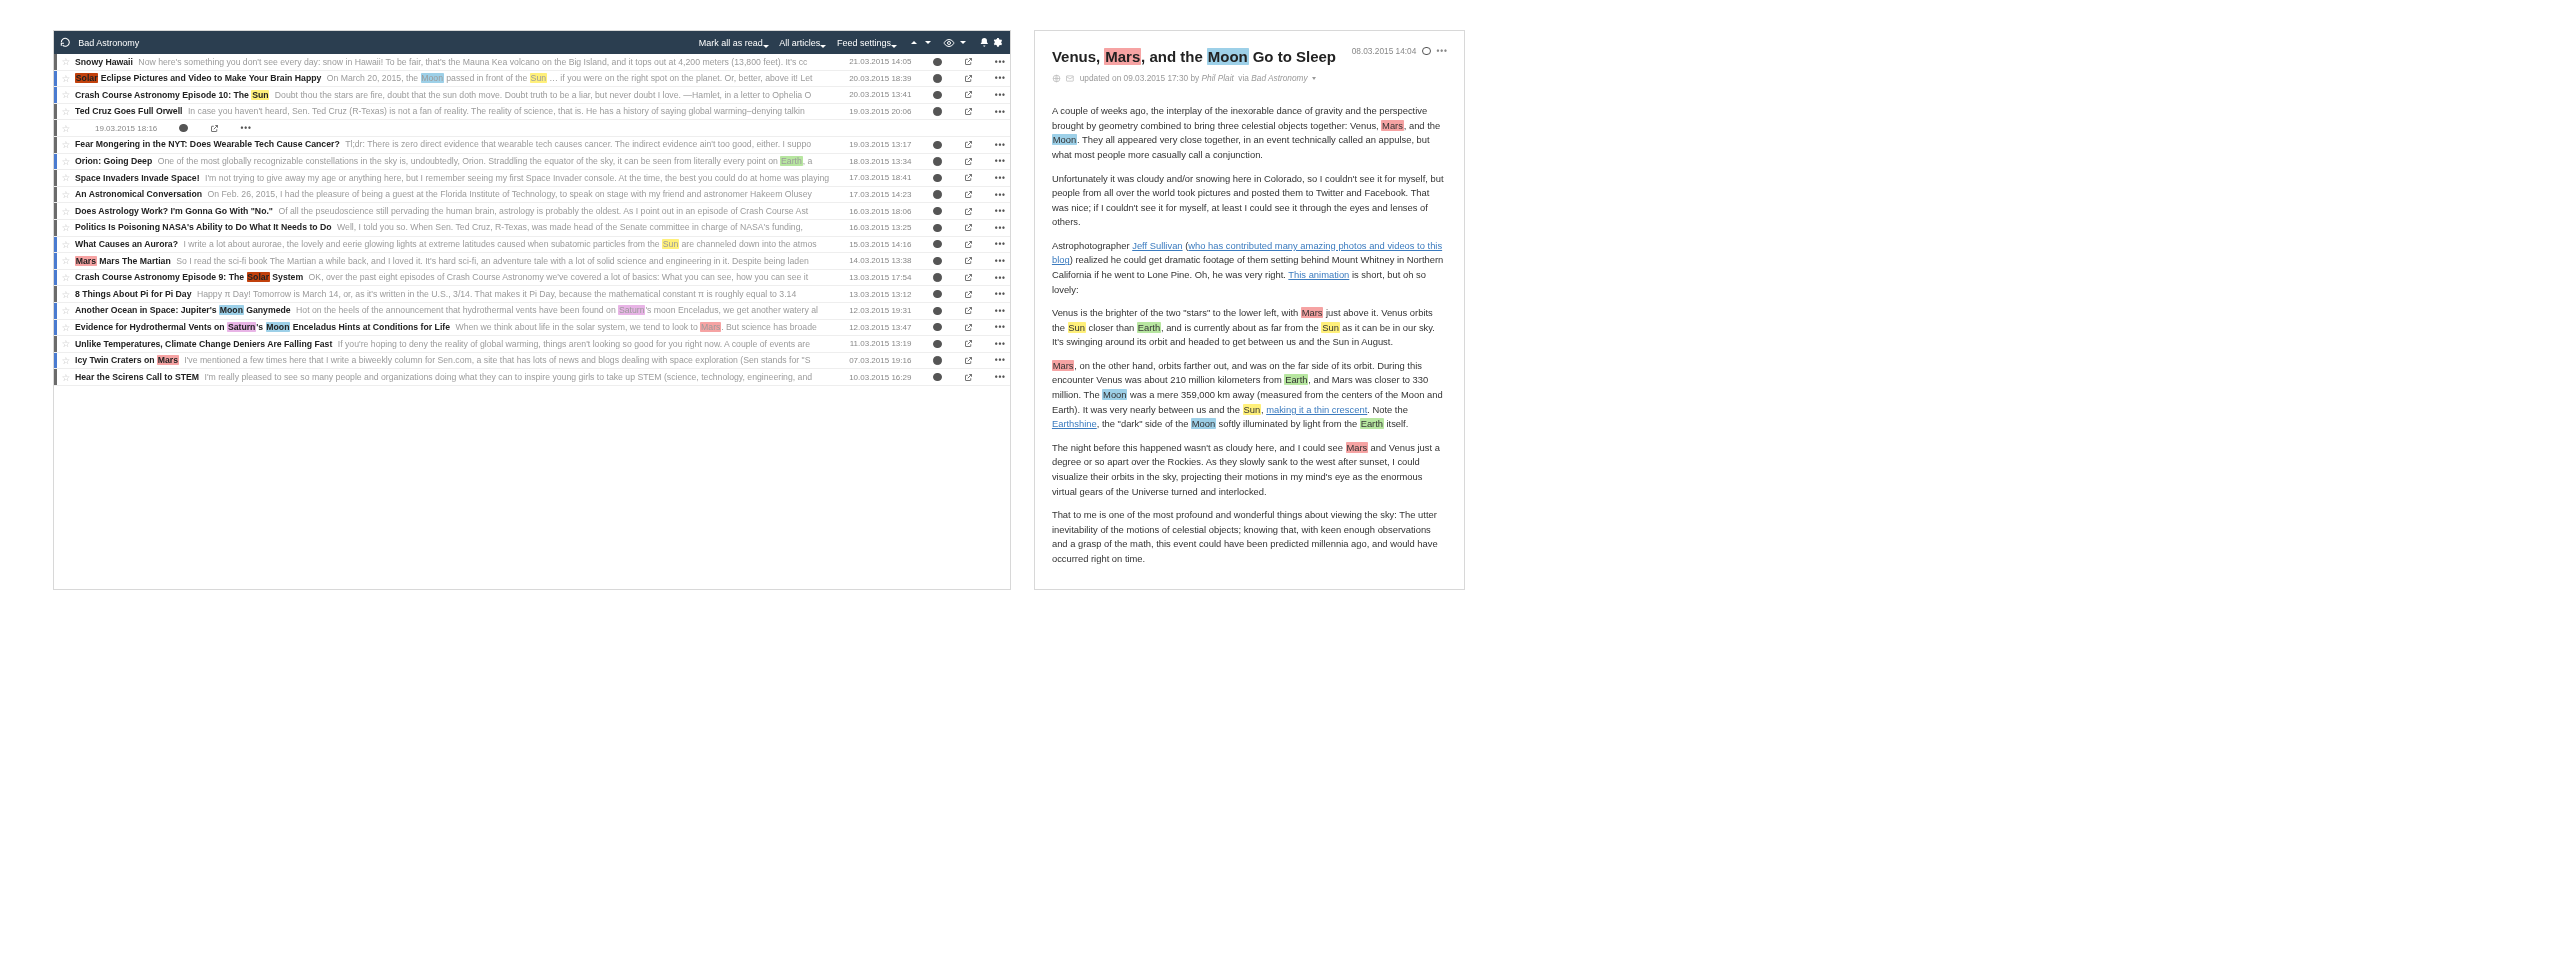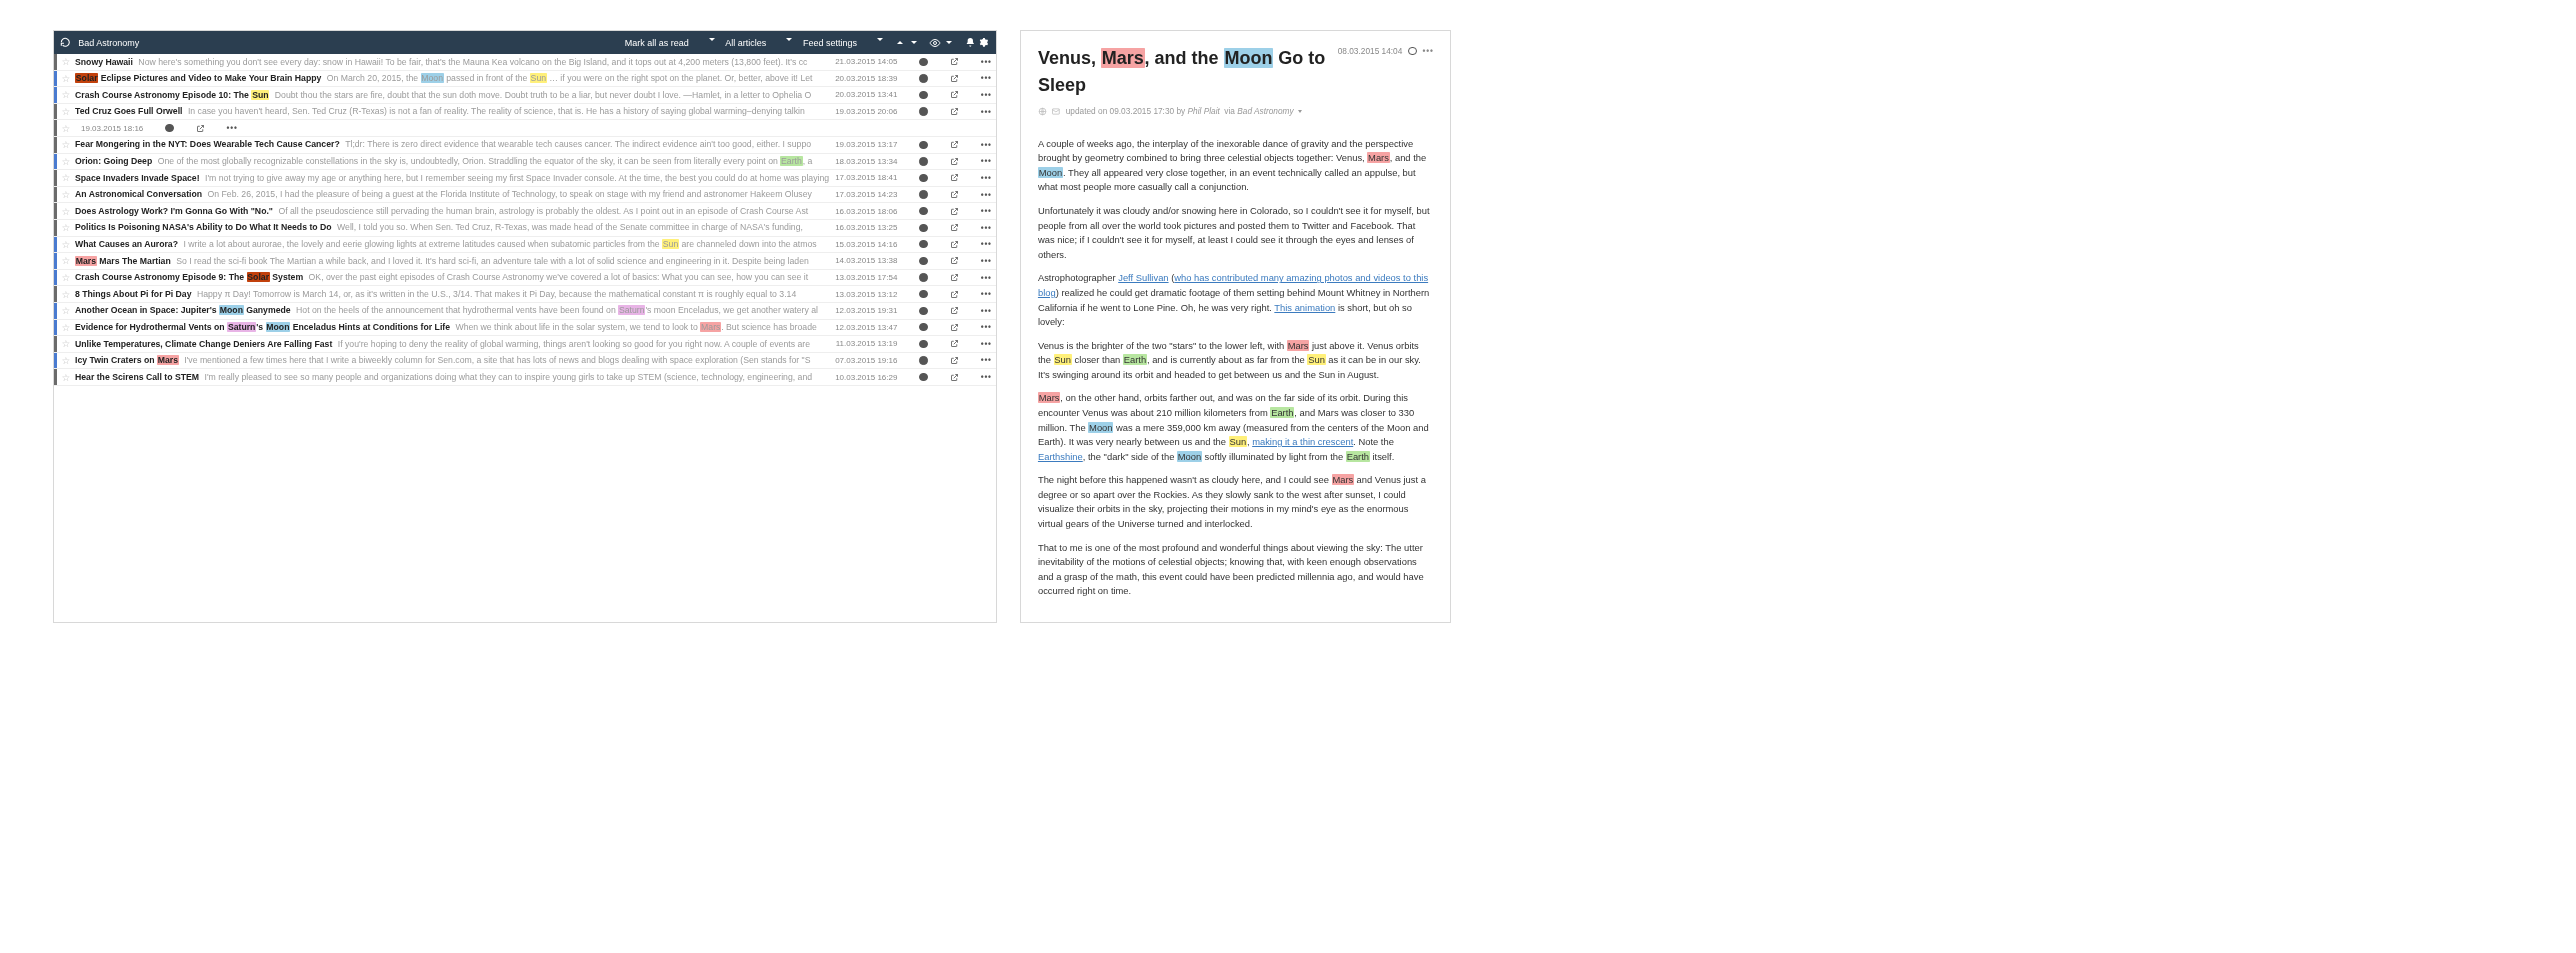--- a/index.html
+++ b/index.html
@@ -3,48 +3,48 @@
 <meta charset="utf-8">
 <style>
   *{box-sizing:border-box;margin:0;padding:0}
   body{font-family:-apple-system,BlinkMacSystemFont,"Segoe UI",Arial,sans-serif;font-size:9px;color:#333;background:#fff}
   .page{display:flex;gap:23px;padding:30px 53px}
   .list-panel{flex:0 0 657px;border:0.8px solid #d8d8d8}
   .top-bar{background:#2b3e50;color:#fff;display:flex;align-items:center;height:23px;padding:0 6px;font-size:9px}
   .top-bar .reload{cursor:pointer;margin-right:7.6px;display:inline-flex}
   .top-bar .feed-title{flex:0 0 auto;font-weight:400}
   .top-bar .spacer{flex:1}
-  .top-bar .tb-item{display:flex;align-items:flex-start;gap:20px;margin-left:10.6px;cursor:pointer}
+  .top-bar .tb-item{display:flex;align-items:flex-end;gap:0;margin-left:10.6px;cursor:pointer}
   .top-bar .tb-icon{display:inline-flex;align-items:center;justify-content:center;width:13.6px;height:13.6px;cursor:pointer}
   .chev{display:inline-block;width:0;height:0;border-left:3px solid transparent;border-right:3px solid transparent;border-top:3.8px solid #fff}
   .chev-up{border-top:none;border-bottom:3.8px solid #fff}
   .article-list{}
   .row{display:flex;align-items:center;height:16.6px;border-bottom:0.8px solid #eee;padding-right:4.5px;position:relative}
   .row .accent{width:3px;height:100%;flex:0 0 3px}
   .row .star{width:18px;flex:0 0 18px;text-align:center;color:#bbb;cursor:pointer;font-size:9.8px}
   .row .content{flex:1;white-space:nowrap;overflow:hidden;text-overflow:ellipsis;font-size:8.7px;line-height:16.6px}
   .row .title{font-weight:700;color:#222}
   .row .snippet{color:#9b9b9b;margin-left:3px}
-  .row .meta{flex:0 0 auto;display:flex;align-items:center;gap:22px;margin-left:6px}
+  .row .meta{flex:0 0 auto;display:flex;align-items:center;gap:22px;margin-left:20px}
   .row .date{color:#888;font-size:8px;white-space:nowrap}
   .row .dot{width:8.3px;height:8.3px;border:1.1px solid #555;border-radius:50%;display:inline-block;cursor:pointer}
   .row .dot.solid{background:#555}
   .row .open{color:#555;cursor:pointer;display:inline-flex}
   .row .more{color:#555;cursor:pointer;font-weight:700;letter-spacing:0.8px;font-size:8.3px}
   .hl{padding:0 0.8px;border-radius:0.8px}
   .hl-mars{background:#f6a3a3}
   .hl-moon{background:#9dd0e8}
   .hl-sun{background:#fff07a}
   .hl-earth{background:#b7e6a0}
   .hl-saturn{background:#e8b4e6}
   .hl-solar{background:#c2410c}
 
   .reader-panel{flex:0 0 431px;border:0.8px solid #d8d8d8;padding:13.6px 16.6px;font-size:9.4px;color:#333;line-height:1.55}
   .reader-header{display:flex;align-items:flex-start;justify-content:space-between;margin-bottom:4.5px}
-  .reader-title{font-size:18px;font-weight:700;color:#222}
+  .reader-title{font-size:15px;font-weight:700;color:#222}
   .reader-dateblock{display:flex;align-items:center;gap:6px;color:#888;font-size:8.3px;flex-shrink:0;margin-left:9px}
   .reader-dateblock .dot{width:8.3px;height:8.3px;border:1.1px solid #555;border-radius:50%;display:inline-block;cursor:pointer}
   .reader-meta{color:#999;font-size:8.3px;display:flex;align-items:center;gap:4.5px;margin-bottom:19px}
   .reader-meta .via{font-style:italic}
   .reader-meta .chev-sm{display:inline-block;width:0;height:0;border-left:2.3px solid transparent;border-right:2.3px solid transparent;border-top:3px solid #999}
   .reader-body p{margin-bottom:9px}
   .reader-body a{color:#3b7bbf;text-decoration:underline}
   svg{display:block}
 </style>
 </head>

